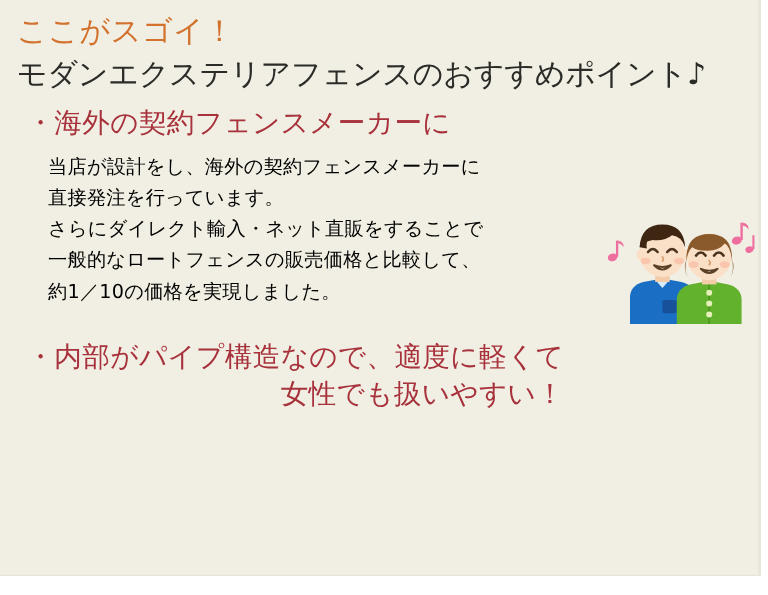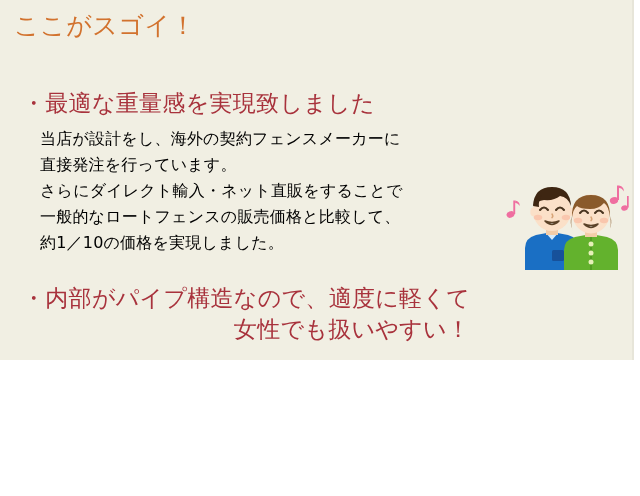--- a/index.html
+++ b/index.html
@@ -3,21 +3,21 @@
 <meta charset="utf-8">
 <style>
   html, body {
     margin: 0;
     padding: 0;
     background: #ffffff;
   }
   #page {
     position: relative;
     width: 640px;
-    height: 360px;
+    height: 480px;
     background: #ffffff;
     overflow: hidden;
     font-family: "DejaVu Sans", "Liberation Sans", sans-serif;
   }
   #panel {
     position: absolute;
     left: 0;
     top: 0;
     width: 634px;
     height: 481px;
@@ -84,23 +84,24 @@
   #illustration svg { display: block; }
 </style>
 </head>
 <body>
 
 <div id="page">
   <div id="panel">
 
     <div id="title-block">
       <div class="title-line1">ここがスゴイ！</div>
+      <div class="title-line2">モダンエクステリアフェンスのおすすめポイント♪</div>
     </div>
 
-    <div class="section-heading" id="sec1-heading">・最適な重量感を実現致しました</div>
+    <div class="section-heading" id="sec1-heading">・海外の契約フェンスメーカーに</div>
     <div class="section-body" id="sec1-body">当店が設計をし、海外の契約フェンスメーカーに
 直接発注を行っています。
 さらにダイレクト輸入・ネット直販をすることで
 一般的なロートフェンスの販売価格と比較して、
 約1／10の価格を実現しました。</div>
 
     <div class="section-heading" id="sec2-heading">・内部がパイプ構造なので、適度に軽くて
  女性でも扱いやすい！</div>
 
     <div id="illustration">

